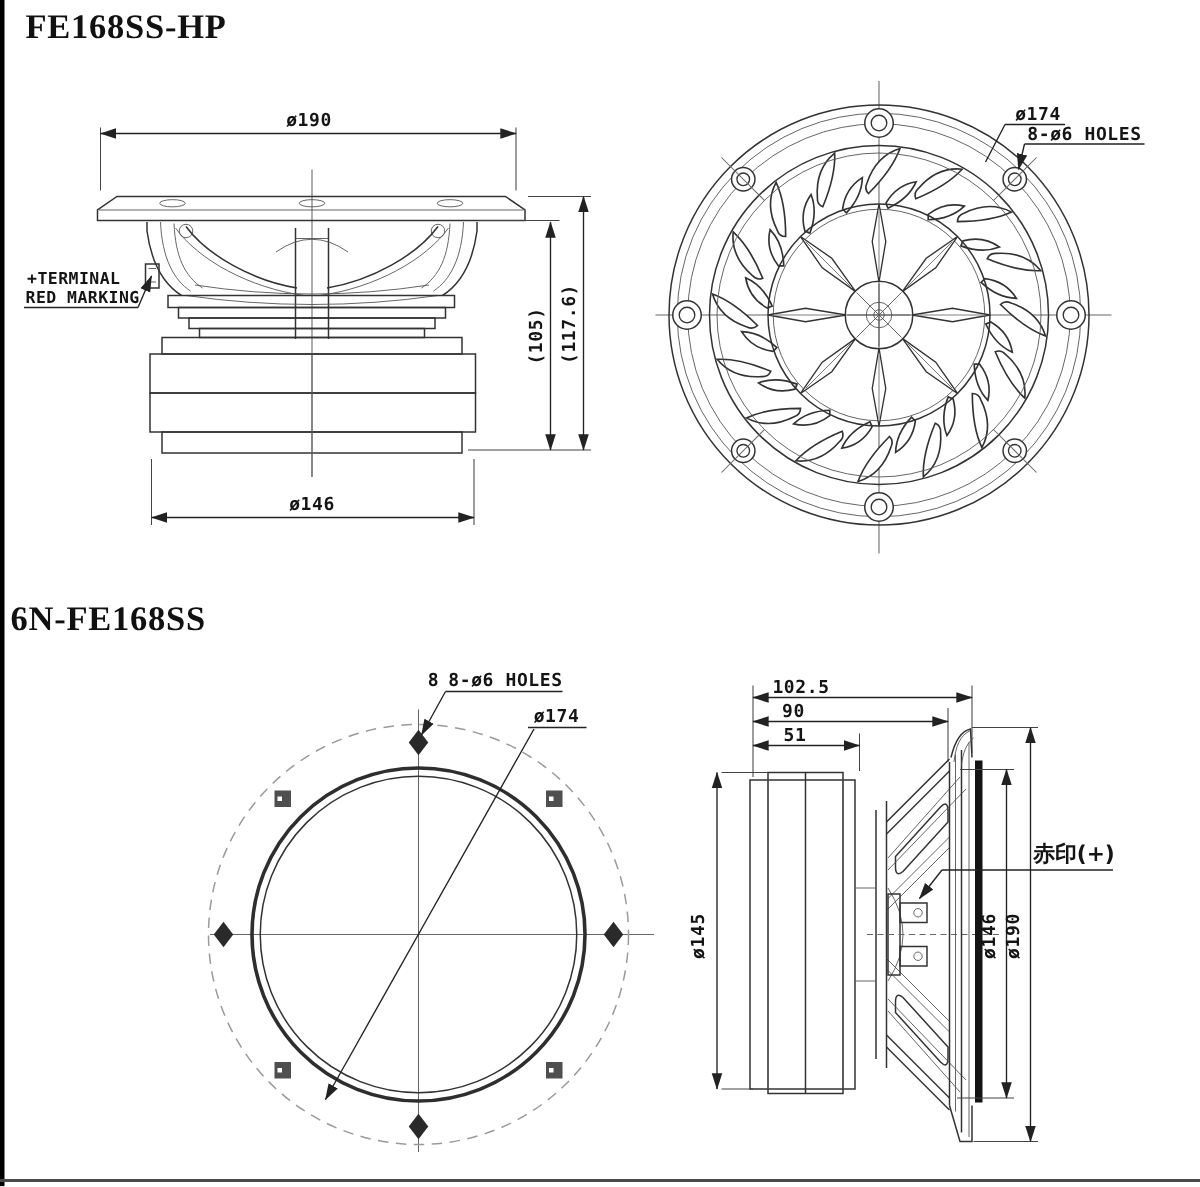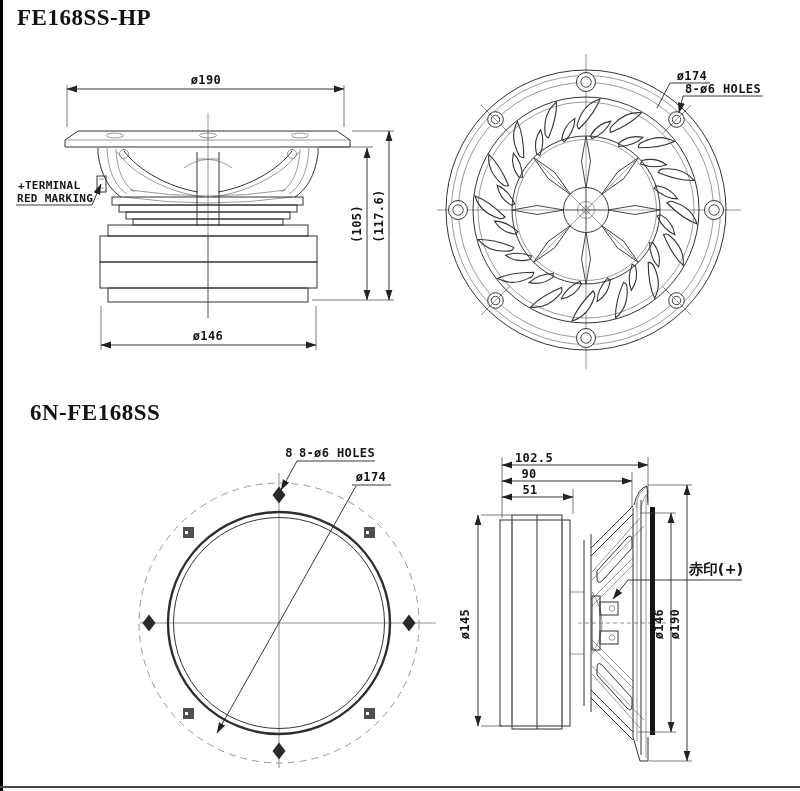--- a/index.html
+++ b/index.html
@@ -3,21 +3,21 @@
 <meta charset="utf-8">
 <style>
   html,body{margin:0;padding:0;background:#fff;}
   .canvas{position:relative;width:800px;height:791px;background:#fff;overflow:hidden;
           font-family:"DejaVu Sans Mono",monospace;padding-left:10px;}
   .page-border-left{position:absolute;left:0;top:0;width:3px;height:791px;background:#000;}
   .page-rule-bottom{position:absolute;left:0;top:786px;width:800px;height:2px;background:#4a4a4a;}
   .title{position:absolute;font-family:"Liberation Serif",serif;font-weight:bold;
          font-size:23px;color:#111;letter-spacing:.5px;white-space:nowrap;}
   .title-hp{left:17px;top:5px;}
-  .title-nn{left:30px;top:400px;text-align:right;}
+  .title-nn{left:7px;top:400px;text-align:right;}
   svg{position:absolute;left:0;top:0;}
   svg .ln{stroke:#333;fill:none;stroke-width:1;}
   svg .thin{stroke:#555;stroke-width:.6;fill:none;}
   svg .thick{stroke:#2e2e2e;stroke-width:2.4;fill:none;}
   svg .cl{stroke:#666;stroke-width:.7;fill:none;}
   svg .ext{stroke:#444;stroke-width:.7;fill:none;}
   svg .dim{stroke:#222;stroke-width:.9;fill:none;}
   svg text.dt{font-family:"DejaVu Sans Mono",monospace;font-weight:bold;font-size:12px;
               fill:#151515;letter-spacing:.4px;}
   svg text.dts{font-family:"DejaVu Sans Mono",monospace;font-weight:bold;font-size:11px;

